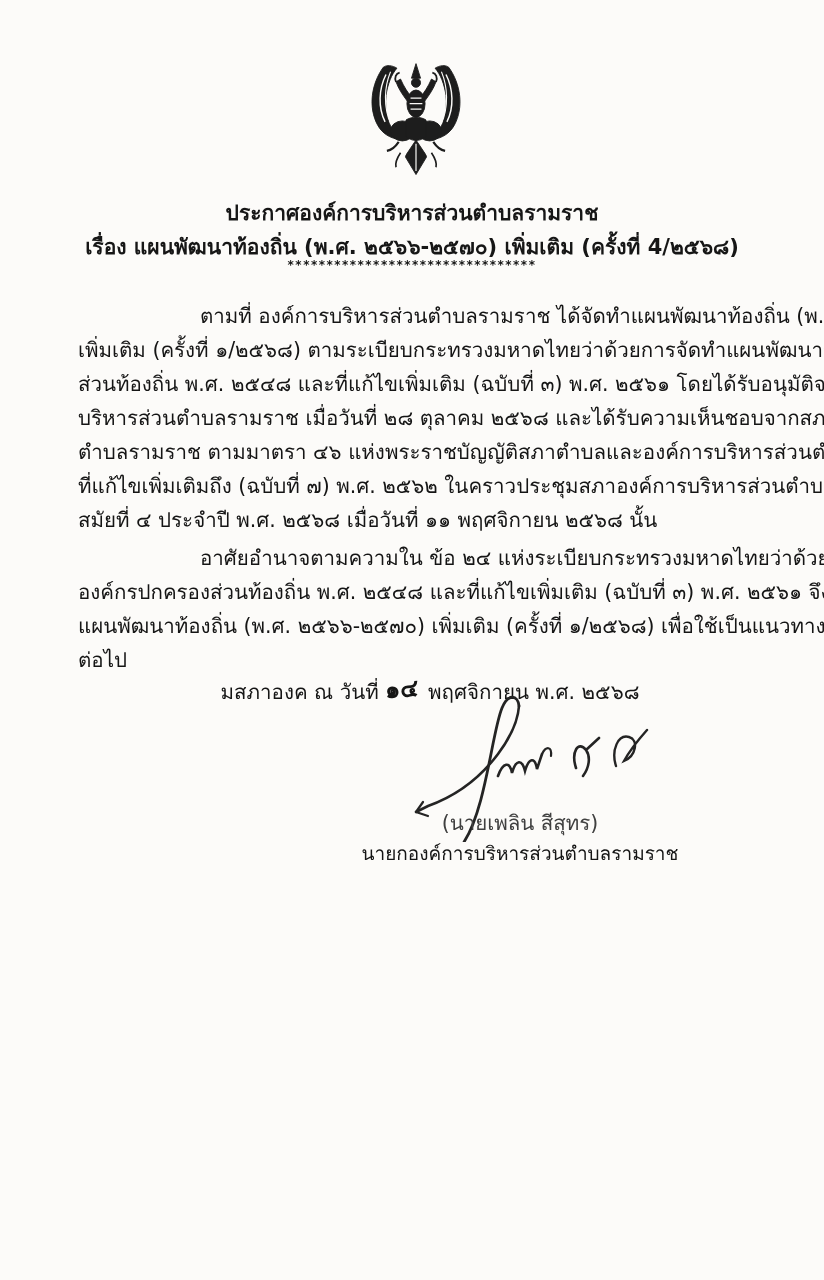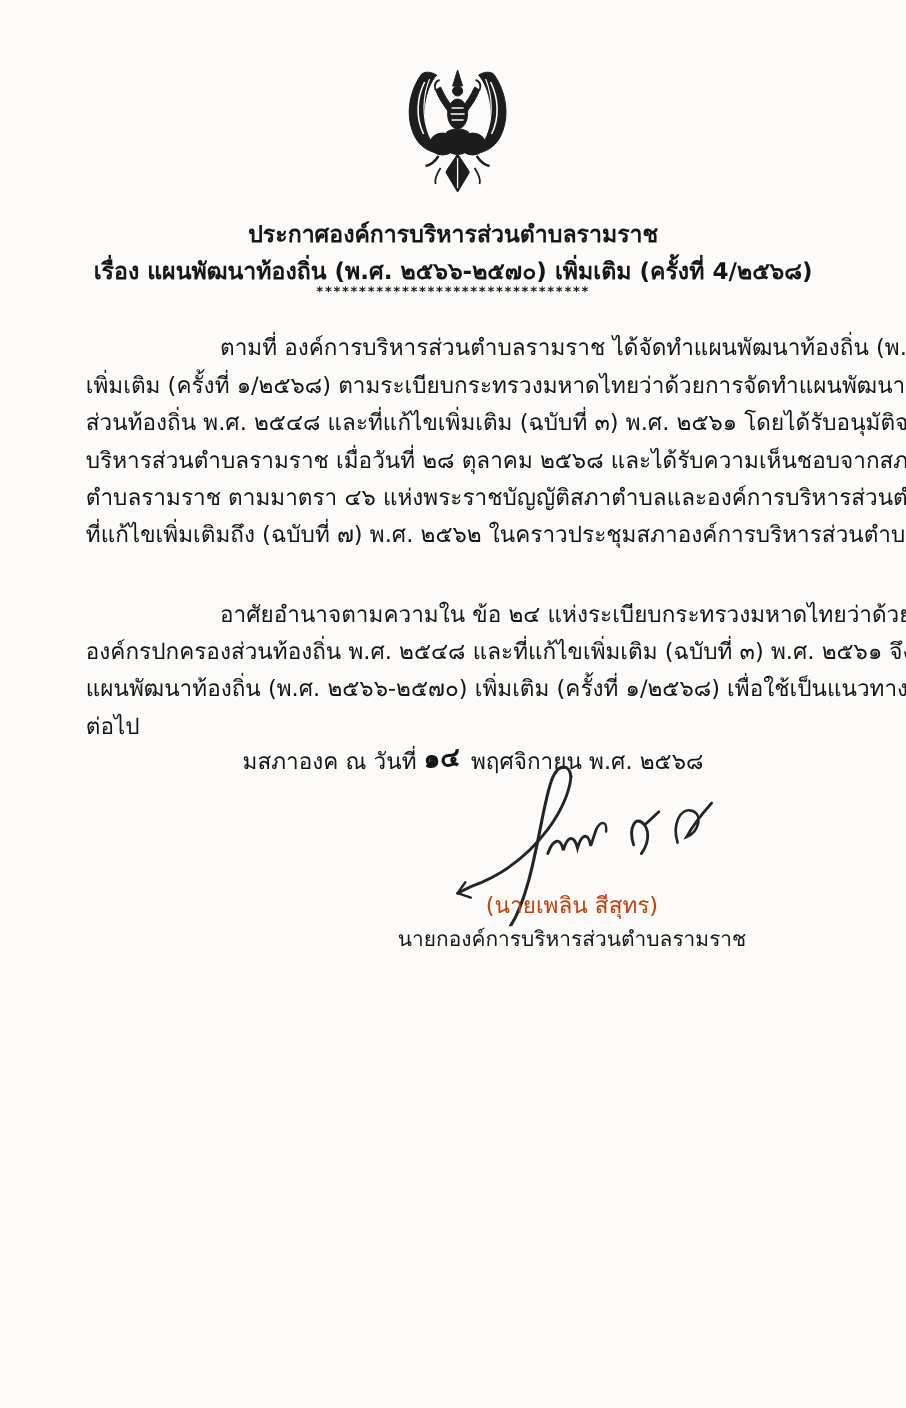--- a/index.html
+++ b/index.html
@@ -48,21 +48,21 @@
     font-size:24px; font-weight:bold;
     transform:rotate(-4deg) translateY(-2px);
     padding:0 10px 0 6px;
   }
   .signature {
     position:absolute; left:408px; top:690px; width:248px; height:152px;
   }
   .signature svg { width:100%; height:100%; }
   .sign-name {
     position:absolute; left:390px; top:806px; width:260px;
-    text-align:center; font-size:20.5px; color:#c2410c; white-space:nowrap;
+    text-align:center; font-size:20.5px; color:#404040; white-space:nowrap;
   }
   .sign-title {
     position:absolute; left:360px; top:838px; width:320px;
     text-align:center; font-size:19px; color:#151515; white-space:nowrap;
   }
 </style>
 </head>
 <body>
 
 <div class="page">
@@ -107,20 +107,21 @@
   <div class="title-line title-2">เรื่อง  แผนพัฒนาท้องถิ่น (พ.ศ. ๒๕๖๖-๒๕๗๐) เพิ่มเติม (ครั้งที่ 4/๒๕๖๘)</div>
   <div class="divider">********************************</div>
 
   <div class="para p1">
     <div class="line indent">ตามที่ องค์การบริหารส่วนตำบลรามราช ได้จัดทำแผนพัฒนาท้องถิ่น (พ.ศ. ๒๕๖๖-๒๕๗๐)</div>
     <div class="line">เพิ่มเติม (ครั้งที่ ๑/๒๕๖๘) ตามระเบียบกระทรวงมหาดไทยว่าด้วยการจัดทำแผนพัฒนาขององค์กรปกครอง</div>
     <div class="line">ส่วนท้องถิ่น พ.ศ. ๒๕๔๘ และที่แก้ไขเพิ่มเติม (ฉบับที่ ๓) พ.ศ. ๒๕๖๑ โดยได้รับอนุมัติจากนายกองค์การ</div>
     <div class="line">บริหารส่วนตำบลรามราช เมื่อวันที่ ๒๘ ตุลาคม ๒๕๖๘ และได้รับความเห็นชอบจากสภาองค์การบริการส่วน</div>
     <div class="line">ตำบลรามราช ตามมาตรา ๔๖ แห่งพระราชบัญญัติสภาตำบลและองค์การบริหารส่วนตำบล พ.ศ. ๒๕๓๗ และ</div>
     <div class="line">ที่แก้ไขเพิ่มเติมถึง (ฉบับที่ ๗) พ.ศ. ๒๕๖๒ ในคราวประชุมสภาองค์การบริหารส่วนตำบลรามราช สมัยสามัญ</div>
+    <div class="line">สมัยที่ ๔ ประจำปี พ.ศ. ๒๕๖๘ เมื่อวันที่ ๑๑ พฤศจิกายน ๒๕๖๘ นั้น</div>
   </div>
 
   <div class="para p2">
     <div class="line indent">อาศัยอำนาจตามความใน ข้อ ๒๔ แห่งระเบียบกระทรวงมหาดไทยว่าด้วยการจัดทำแผนของ</div>
     <div class="line">องค์กรปกครองส่วนท้องถิ่น พ.ศ. ๒๕๔๘ และที่แก้ไขเพิ่มเติม (ฉบับที่ ๓) พ.ศ. ๒๕๖๑ จึงขอประกาศใช้</div>
     <div class="line">แผนพัฒนาท้องถิ่น (พ.ศ. ๒๕๖๖-๒๕๗๐) เพิ่มเติม (ครั้งที่ ๑/๒๕๖๘) เพื่อใช้เป็นแนวทางในการพัฒนาท้องถิ่น</div>
     <div class="line">ต่อไป</div>
   </div>
 
   <div class="date-line"><span>มสภาองค  ณ  วันที่</span><span class="handwritten">๑๔</span><span>พฤศจิกายน  พ.ศ. ๒๕๖๘</span></div>

